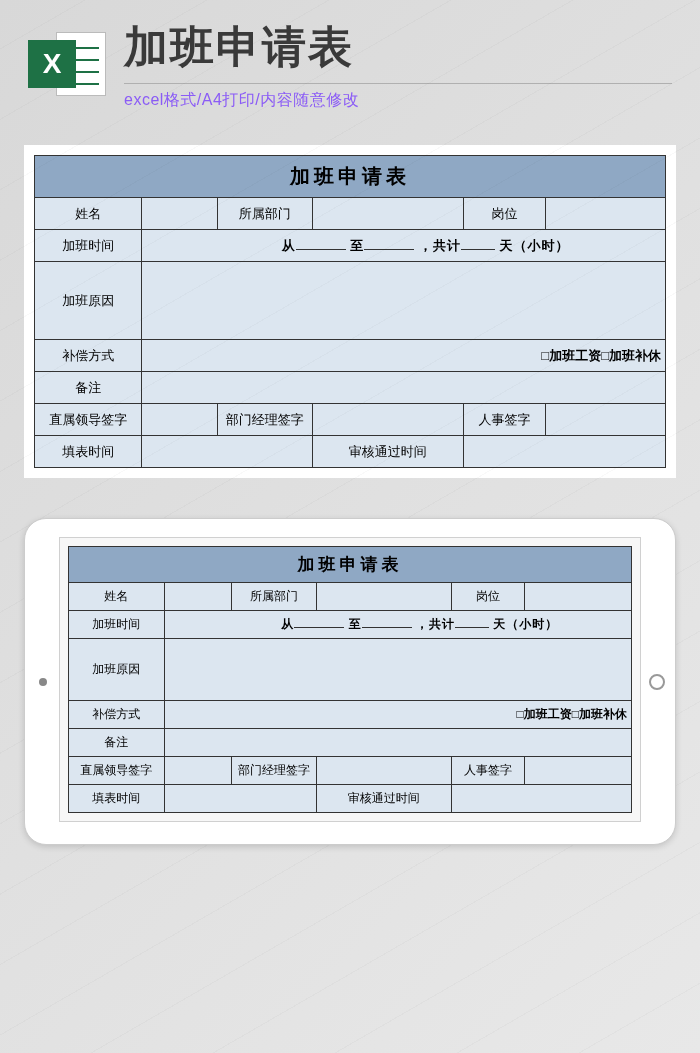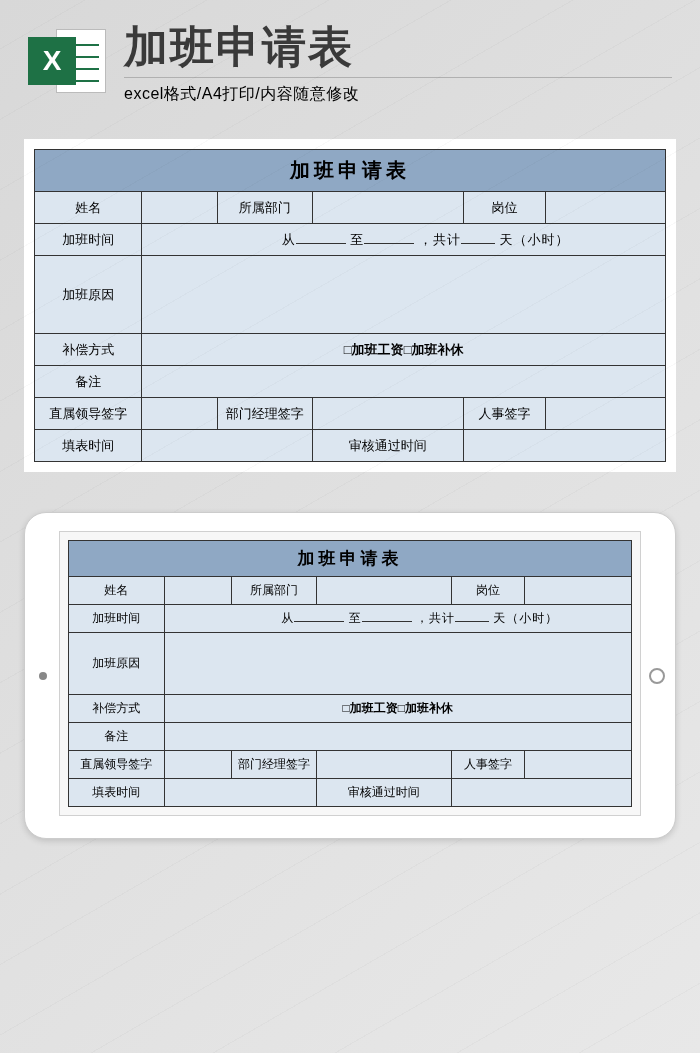--- a/index.html
+++ b/index.html
@@ -53,23 +53,24 @@
   }
   .title-block { flex: 1; }
   .main-title {
     font-size: 44px;
     font-weight: bold;
     color: #3a3a3a;
     letter-spacing: 2px;
   }
   .sub-title {
     font-size: 16px;
-    color: #000000;
+    color: #8b5cf6;
     border-top: 1px solid #b0b0b0;
     padding-top: 6px;
+    margin-top: 6px;
     letter-spacing: 0.5px;
   }
 
   
   .sheet-wrap {
     margin: 24px 24px 0 24px;
     background: #fff;
     padding: 10px;
   }
   
@@ -119,23 +120,23 @@
     background: #8fa8c4;
     height: 42px;
     font-size: 20px;
     font-weight: bold;
     letter-spacing: 4px;
   }
   table.form.small .title-row td { height: 36px; font-size: 17px; }
   table.form .tall { height: 78px; }
   table.form.small .tall { height: 62px; }
   table.form .val { font-weight: normal; background:#dce6f0; }
-  .time-text { font-weight: normal; letter-spacing: 1px; margin-left: 44px; }
+  .time-text { font-weight: bold; letter-spacing: 1px; margin-left: 44px; }
   .blank { display:inline-block; border-bottom:1px solid #333; min-width:50px; height:12px; vertical-align:baseline;}
-  .comp-line { display:flex; justify-content:center; align-items:center; width:100%; font-weight:bold;}
+  .comp-line { display:flex; justify-content:flex-end; align-items:center; width:100%; font-weight:bold;}
 </style>
 </head>
 <body>
 
 <div class="watermark"></div>
 
 <div class="header">
   <div class="excel-icon">
     <div class="book"></div>
     <div class="badge">X</div>

